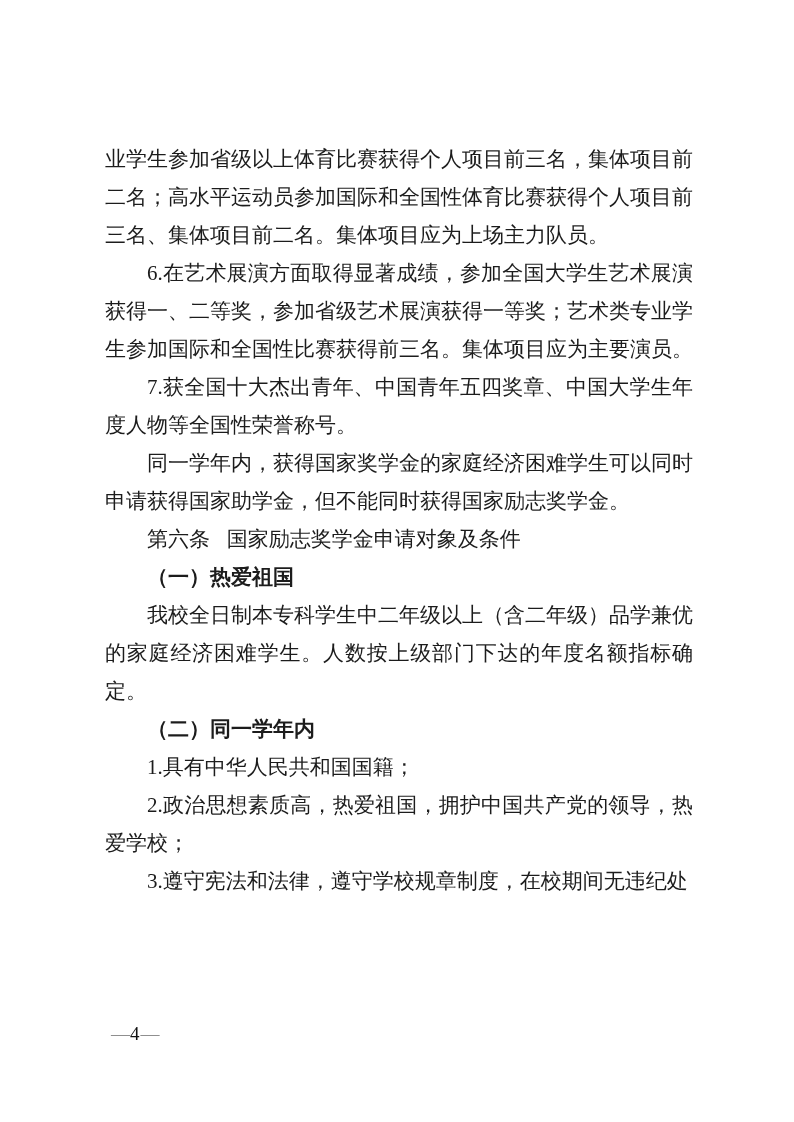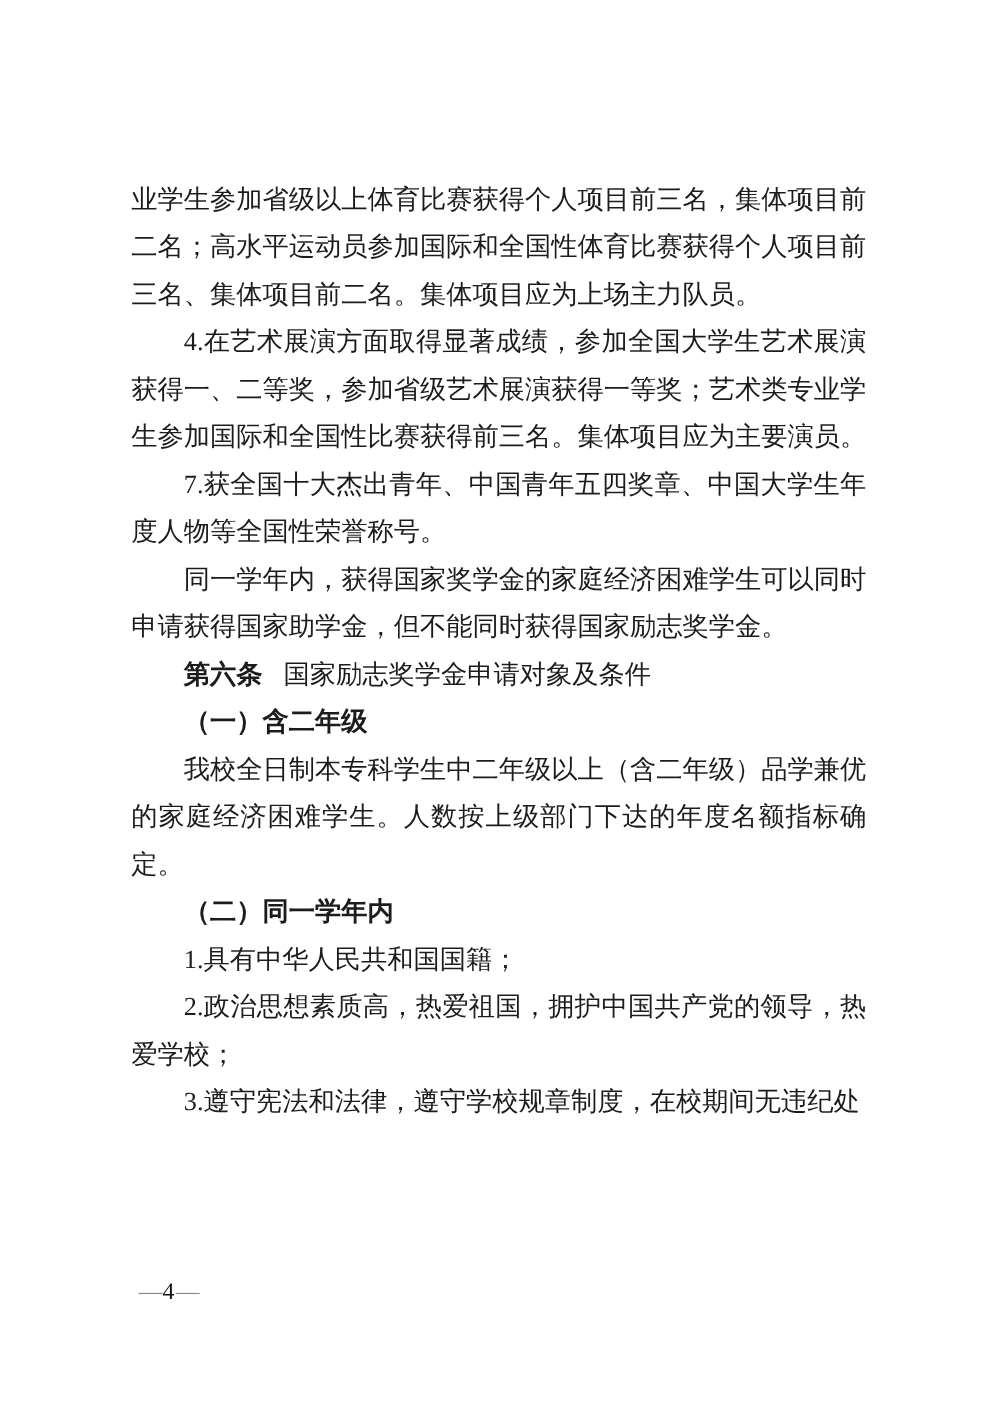--- a/index.html
+++ b/index.html
@@ -31,21 +31,21 @@
     padding: 0;
     text-indent: 2em;
   }
   .para.no-indent {
     text-indent: 0;
   }
   .para.heading {
     font-weight: bold;
   }
   .article-label {
-    font-weight: bold;
+    font-weight: normal;
     margin-right: 0.8em;
   }
   .footer {
     position: absolute;
     left: 111px;
     top: 1022px;
     font-size: 19px;
     line-height: 24px;
     white-space: nowrap;
   }
@@ -57,25 +57,25 @@
     color: #111111;
     padding: 0 1px;
   }
 </style>
 </head>
 <body>
 
 <div class="page">
   <div class="content">
     <p class="para no-indent">业学生参加省级以上体育比赛获得个人项目前三名，集体项目前二名；高水平运动员参加国际和全国性体育比赛获得个人项目前三名、集体项目前二名。集体项目应为上场主力队员。</p>
-    <p class="para">4.在艺术展演方面取得显著成绩，参加全国大学生艺术展演获得一、二等奖，参加省级艺术展演获得一等奖；艺术类专业学生参加国际和全国性比赛获得前三名。集体项目应为主要演员。</p>
+    <p class="para">6.在艺术展演方面取得显著成绩，参加全国大学生艺术展演获得一、二等奖，参加省级艺术展演获得一等奖；艺术类专业学生参加国际和全国性比赛获得前三名。集体项目应为主要演员。</p>
     <p class="para">7.获全国十大杰出青年、中国青年五四奖章、中国大学生年度人物等全国性荣誉称号。</p>
     <p class="para">同一学年内，获得国家奖学金的家庭经济困难学生可以同时申请获得国家助学金，但不能同时获得国家励志奖学金。</p>
     <p class="para"><span class="article-label">第六条</span><span>国家励志奖学金申请对象及条件</span></p>
-    <p class="para heading">（一）含二年级</p>
+    <p class="para heading">（一）热爱祖国</p>
     <p class="para">我校全日制本专科学生中二年级以上（含二年级）品学兼优的家庭经济困难学生。人数按上级部门下达的年度名额指标确定。</p>
     <p class="para heading">（二）同一学年内</p>
     <p class="para">1.具有中华人民共和国国籍；</p>
     <p class="para">2.政治思想素质高，热爱祖国，拥护中国共产党的领导，热爱学校；</p>
     <p class="para">3.遵守宪法和法律，遵守学校规章制度，在校期间无违纪处</p>
   </div>
 
   <div class="footer">
     <span class="dash">—</span><span class="page-num">4</span><span class="dash">—</span>
   </div>

